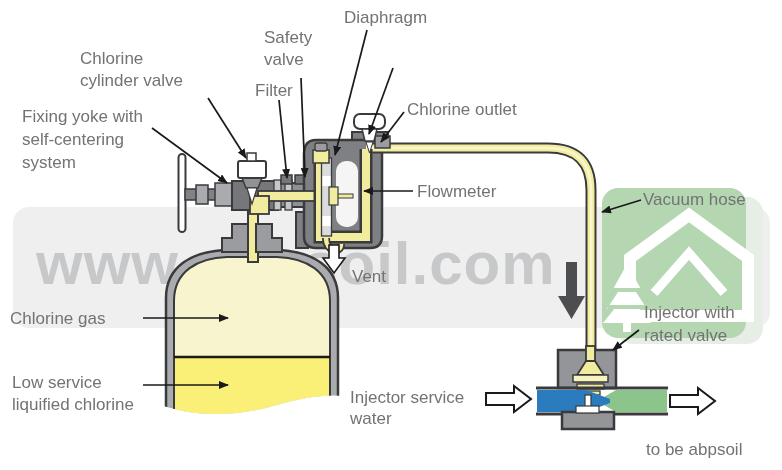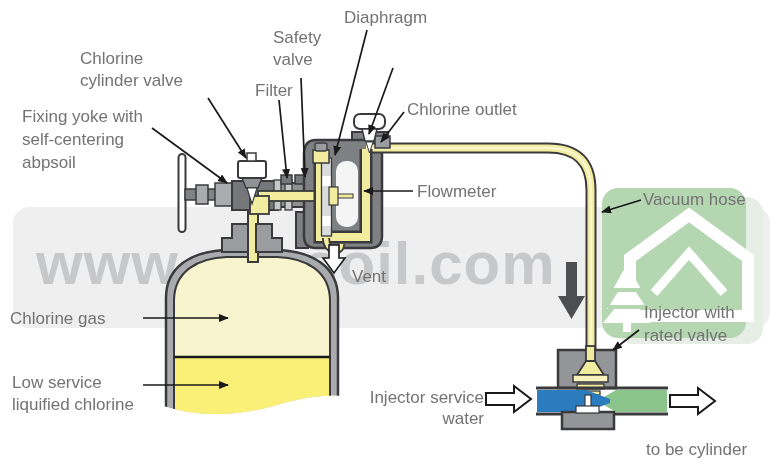--- a/index.html
+++ b/index.html
@@ -6,21 +6,21 @@
   .stage{
     position:relative;width:782px;height:470px;background:#fff;overflow:hidden;
     font-family:"Liberation Sans","DejaVu Sans",sans-serif;
   }
   .stage svg{position:absolute;left:0;top:0;}
   .lbl{
     position:absolute;color:#737373;font-size:17px;line-height:22px;
     white-space:nowrap;z-index:5;
   }
   .lbl.three{line-height:23px;}
-  .lbl.right{text-align:right;white-space:normal;}
+  .lbl.right{text-align:left;white-space:normal;}
   .wm-text{
     font-family:"Liberation Sans","DejaVu Sans",sans-serif;
     font-weight:bold;letter-spacing:1px;
   }
 </style>
 </head>
 <body>
 
 <div class="stage">
 
@@ -150,29 +150,29 @@
     <line x1="641" y1="200" x2="602" y2="212" marker-end="url(#ah)"></line>
     <line x1="639" y1="330" x2="613" y2="350" marker-end="url(#ah)"></line>
     <line x1="143" y1="318" x2="228" y2="318" marker-end="url(#ah)"></line>
     <line x1="143" y1="385" x2="228" y2="385" marker-end="url(#ah)"></line>
   </g>
 </svg>
 
 <div class="lbl three" style="left:22px;top:105px">
   <span>Fixing yoke with</span><br>
   <span>self-centering</span><br>
-  <span>abpsoil</span>
+  <span>system</span>
 </div>
 
 <div class="lbl" style="left:80px;top:48px">
   <span>Chlorine</span><br>
   <span>cylinder valve</span>
 </div>
 
-<div class="lbl" style="left:273px;top:27px">
+<div class="lbl" style="left:264px;top:27px">
   <span>Safety</span><br>
   <span>valve</span>
 </div>
 
 <div class="lbl" style="left:255px;top:80px">Filter</div>
 
 <div class="lbl" style="left:344px;top:7px">Diaphragm</div>
 
 
 <div class="lbl" style="left:407px;top:99px">Chlorine outlet</div>
@@ -195,16 +195,16 @@
   <span>liquified chlorine</span>
 </div>
 
 <div class="lbl right" style="left:350px;top:387px;width:134px;line-height:21px">
   <span>Injector service</span><br>
   <span>water</span>
 </div>
 
 <div class="lbl" style="left:646px;top:417px">
   <br>
-  <span>to be cylinder</span>
+  <span>to be abpsoil</span>
 </div>
 
 </div>
 
 </body></html>

